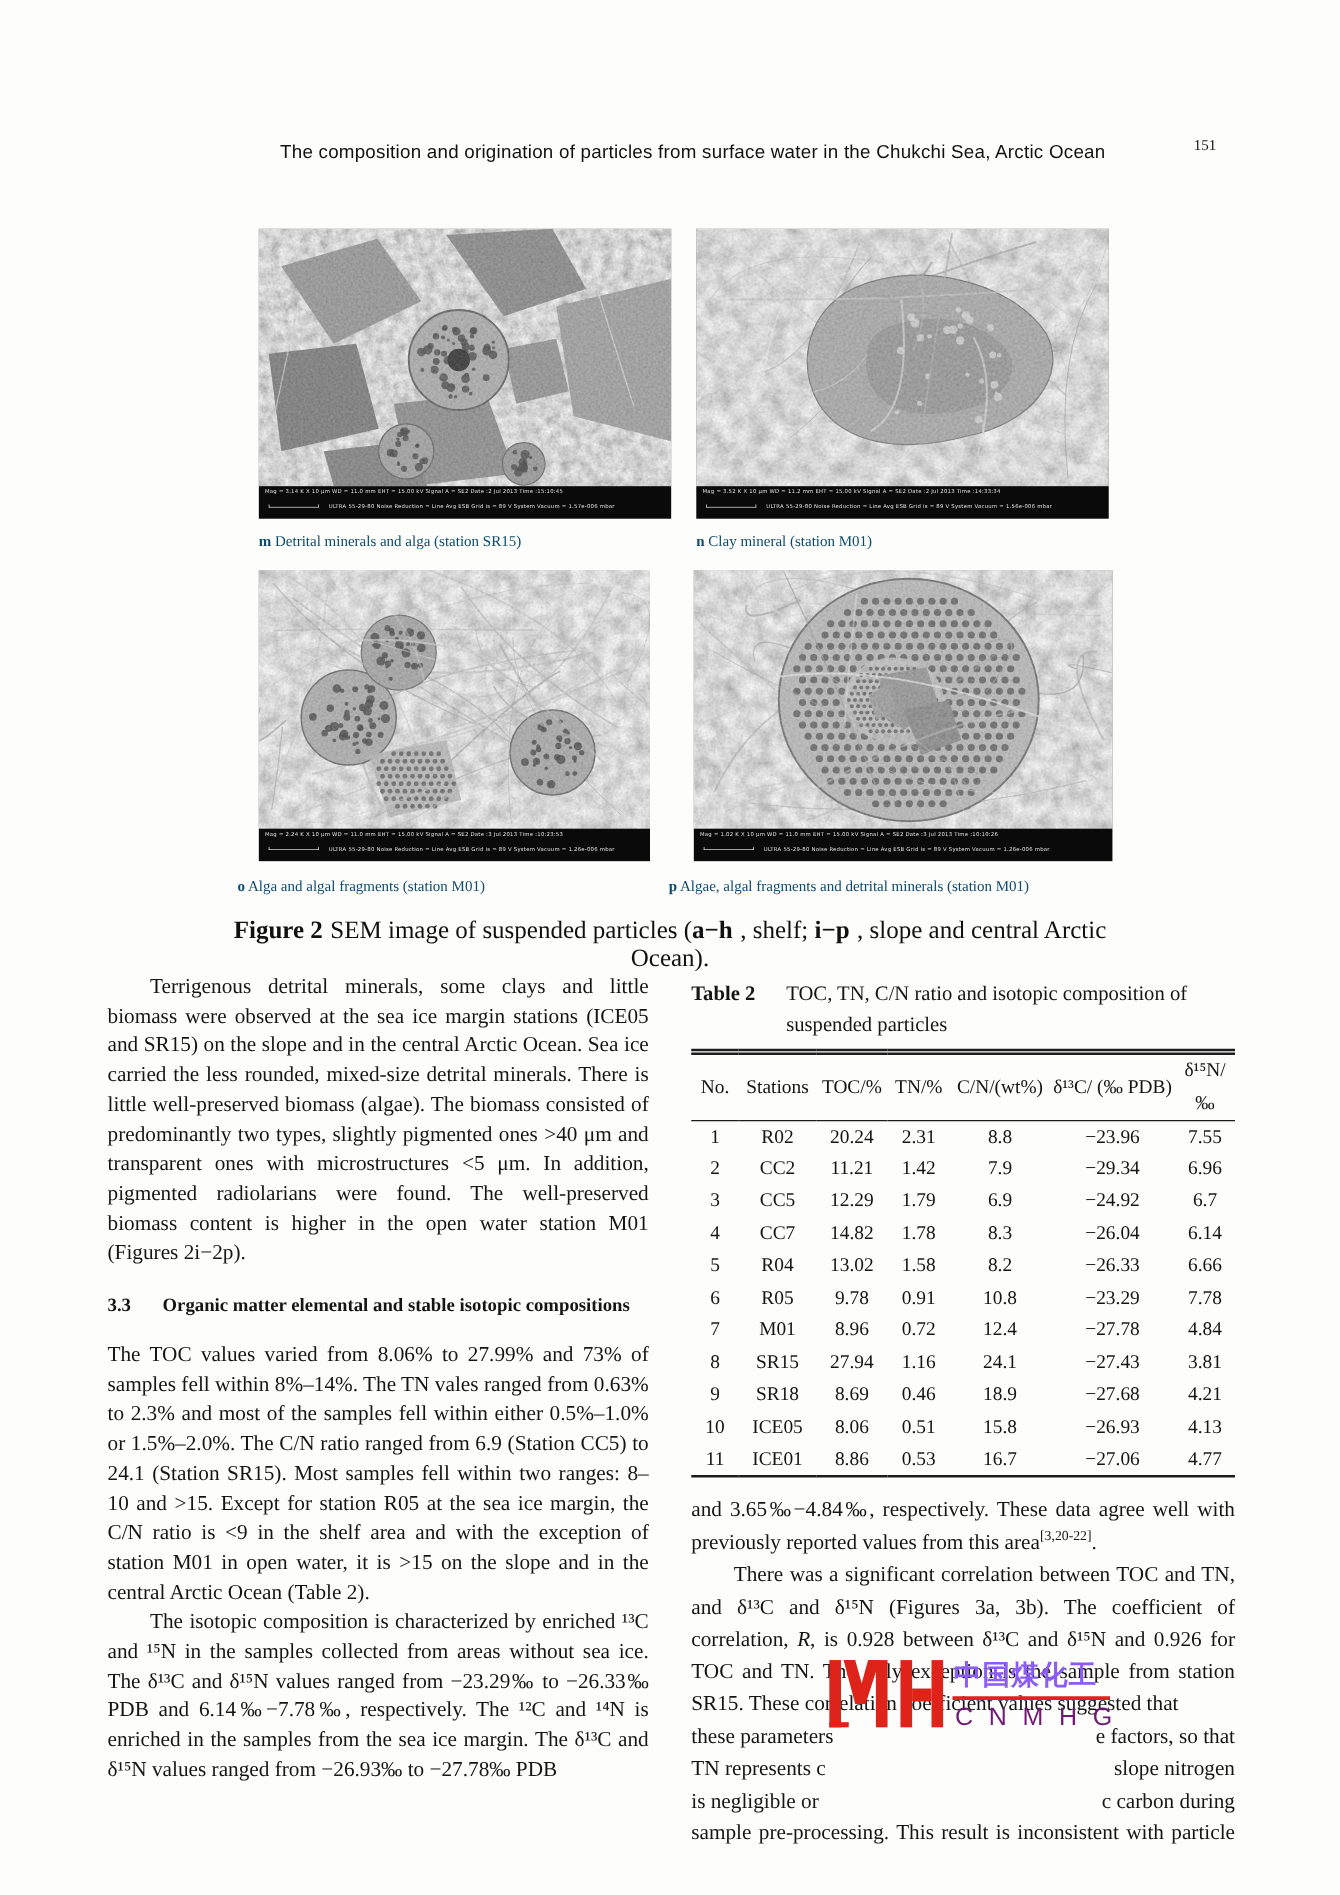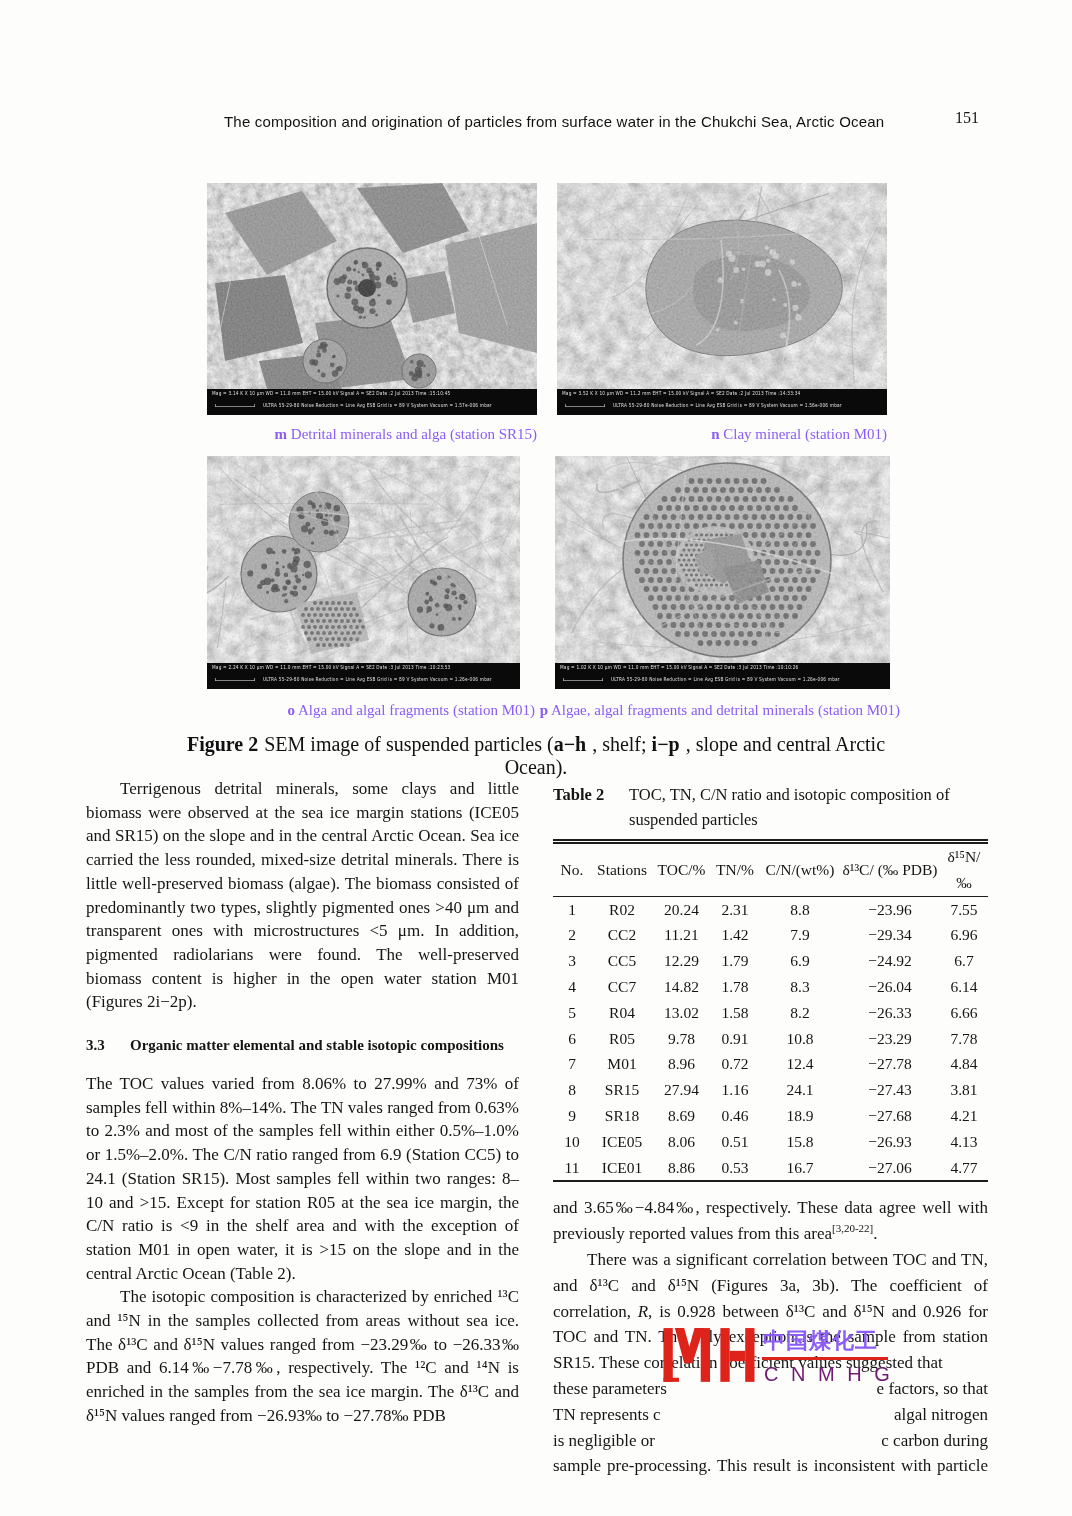--- a/index.html
+++ b/index.html
@@ -2,32 +2,32 @@
 <html><head>
 <meta charset="utf-8">
 <style>
   html,body{margin:0;padding:0;background:#e8e8e8;}
   #page{position:relative;width:1072px;height:1516px;background:#fdfdfc;margin:0 auto;
         font-family:"Liberation Serif","DejaVu Serif",serif;color:#151515;overflow:hidden;}
   .abs{position:absolute;}
 
   
   #header-title{left:224px;top:112px;font:15px/20px "Liberation Sans","DejaVu Sans",sans-serif;color:#111;letter-spacing:.2px;}
-  #page-number{left:955px;top:109px;font-size:16px;}
+  #page-number{left:955px;top:109px;font-size:12px;}
 
   
   .sem-fig{position:absolute;background:#8a8a8a;overflow:hidden;}
   .sem-fig svg{display:block;}
   .sem-bar{position:absolute;left:0;bottom:0;width:100%;height:26px;background:#0a0a0a;
            box-sizing:border-box;padding:2px 5px 0 5px;}
   .sem-line{width:200%;transform:scale(.5);transform-origin:0 0;height:12px;
             font:8.5px/11px "DejaVu Sans",sans-serif;color:#e2e2e2;white-space:nowrap;letter-spacing:.4px;}
   .scalebar{display:inline-block;width:78px;height:4px;border-left:1px solid #fff;
             border-right:1px solid #fff;border-bottom:1px solid #fff;margin:0 16px 2px 6px;vertical-align:middle;}
-  .sem-caption{position:absolute;font-size:15px;text-align:right;color:#8b5cf6;}
+  .sem-caption{position:absolute;font-size:12px;text-align:left;color:#0c4a6e;}
   .figure-caption{position:absolute;left:166px;top:733px;width:740px;text-align:center;font-size:20px;color:#111;}
   .figure-caption b{margin-right:6px;}
 
   
   #left-col{position:absolute;left:86px;top:777px;width:433px;font-size:17px;line-height:23.7px;text-align:justify;}
   #right-col{position:absolute;left:553px;top:782px;width:435px;font-size:17px;line-height:25.8px;text-align:justify;}
   .indent{text-indent:34px;}
   #section-heading{display:flex;font-weight:bold;font-size:15px;line-height:34px;margin:14px 0 10px 0;text-align:left;}
   #section-number{width:44px;flex:none;}
 
@@ -1259,21 +1259,21 @@
     <p style="margin:13px 0 0 0;"><span>and 3.65‰−4.84‰, respectively. These data agree well with previously reported values from this area</span><span class="sup">[3,20-22]</span><span>.</span></p>
 
     <p class="indent" style="margin:0;"><span>There was a significant correlation between TOC and TN, and δ¹³C and δ¹⁵N (Figures 3a, 3b). The coefficient of correlation, </span><span class="it">R</span><span>, is 0.928 between δ¹³C and δ¹⁵N and 0.926 for TOC and TN. The only exception is the sample from station SR15. These correlation coefficient values suggested that</span></p>
 
     <div class="frag-row">
       <span>these parameters</span>
       <span>e factors, so that</span>
     </div>
     <div class="frag-row">
       <span>TN represents c</span>
-      <span>algal nitrogen</span>
+      <span>slope nitrogen</span>
     </div>
     <div class="frag-row">
       <span>is negligible or</span>
       <span>c carbon during</span>
     </div>
     <div class="just-line">sample pre-processing. This result is inconsistent with particle</div>
   </div>
 
   <div id="watermark">
     <svg id="wm-logo" width="92" height="60" viewBox="0 0 88 58" style="color:#de231b;">

